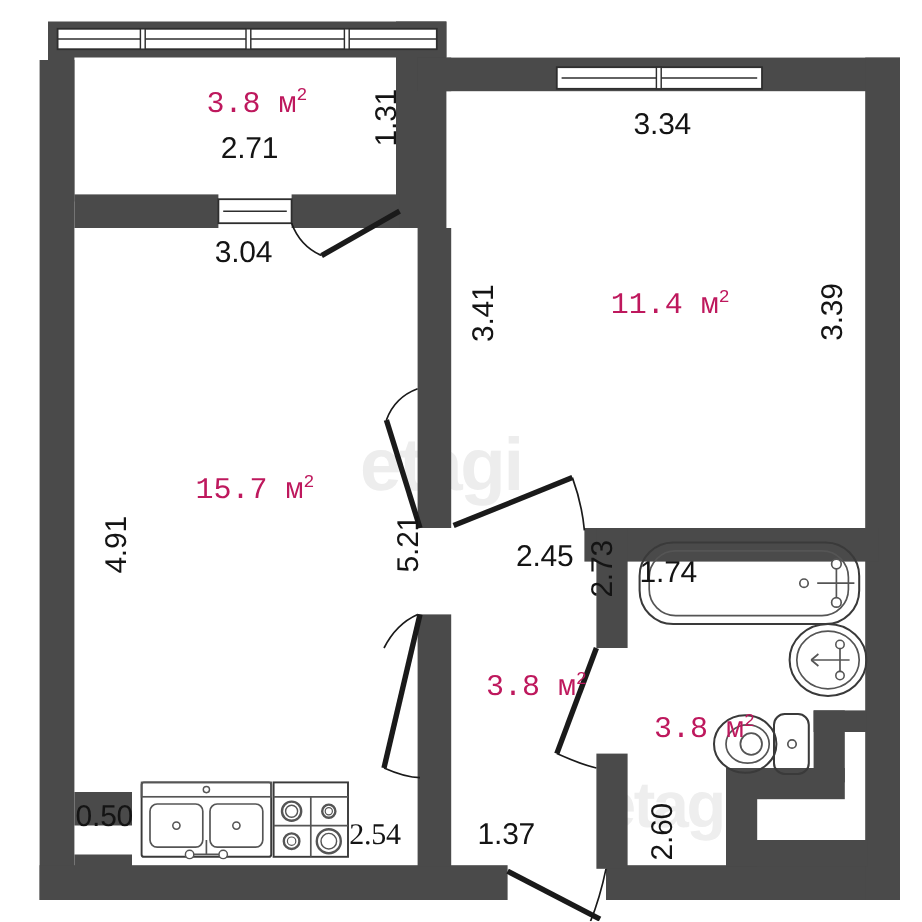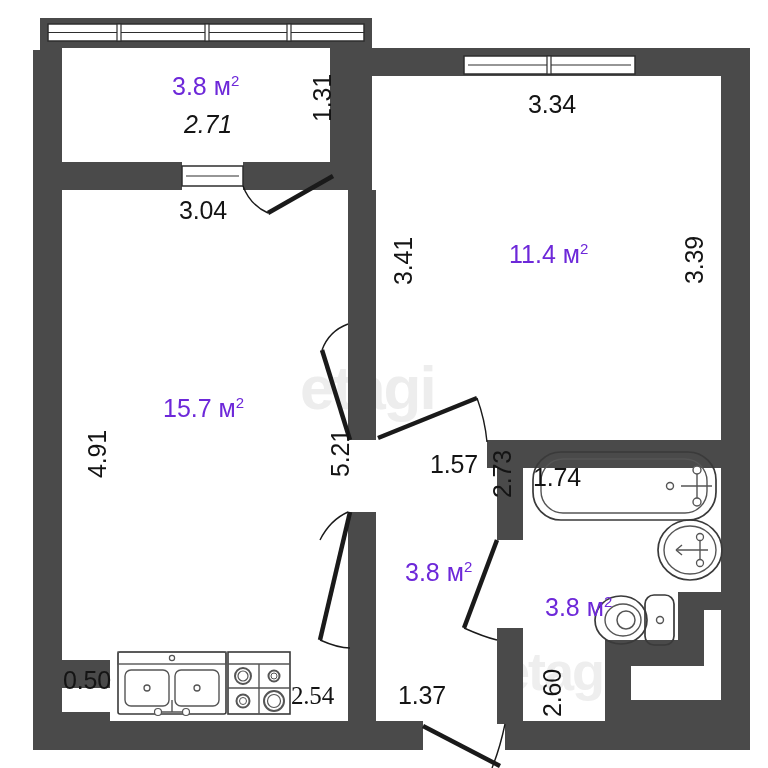--- a/index.html
+++ b/index.html
@@ -68,23 +68,23 @@
     color: #141414;
     white-space: nowrap;
     letter-spacing: -0.2px;
   }
   .dim-label.vert {
     transform: rotate(-90deg);
     transform-origin: left top;
   }
   .area-label {
     position: absolute;
-    font-family: Liberation Sans, sans-serif;
+    font-family: Liberation Mono, monospace;
     font-size: 25px;
-    color: #6d28d9;
+    color: #be185d;
     white-space: nowrap;
   }
   .area-label sup {
     font-size: 15px;
     vertical-align: super;
     line-height: 0;
   }
   .watermark {
     position: absolute;
     font-family: "Liberation Sans", sans-serif;
@@ -268,40 +268,40 @@
         <circle cx="660" cy="620" r="3.5" fill="none" stroke="#555" stroke-width="1.4"></circle>
       </g>
 
     </g>
 
   </svg>
 
   <div class="area-label" style="left:172px; top:72px;">
     <span>3.8 м</span><sup>2</sup>
   </div>
-  <div class="dim-label" style="left:184px; top:110px;font-style:italic;">2.71</div>
+  <div class="dim-label" style="left:184px; top:110px;">2.71</div>
   <div class="dim-label vert" style="left:308px; top:122px;">1.31</div>
 
   <div class="dim-label" style="left:179px; top:196px;">3.04</div>
   <div class="area-label" style="left:163px; top:394px;">
     <span>15.7 м</span><sup>2</sup>
   </div>
   <div class="dim-label vert" style="left:83px; top:478px;">4.91</div>
   <div class="dim-label vert" style="left:326px; top:477px;">5.21</div>
   <div class="dim-label" style="left:63px; top:655px;margin-top:11px;">0.50</div>
   <div class="dim-label" style="left:291px; top:682px;font-family:Liberation Serif, serif;">2.54</div>
 
   <div class="dim-label" style="left:528px; top:90px;">3.34</div>
   <div class="area-label" style="left:509px; top:240px;">
     <span>11.4 м</span><sup>2</sup>
   </div>
   <div class="dim-label vert" style="left:389px; top:285px;">3.41</div>
   <div class="dim-label vert" style="left:680px; top:284px;">3.39</div>
 
-  <div class="dim-label" style="left:430px; top:450px;">1.57</div>
+  <div class="dim-label" style="left:430px; top:450px;">2.45</div>
   <div class="dim-label vert" style="left:488px; top:498px;">2.73</div>
   <div class="area-label" style="left:405px; top:558px;">
     <span>3.8 м</span><sup>2</sup>
   </div>
   <div class="dim-label" style="left:398px; top:681px;">1.37</div>
 
   <div class="dim-label" style="left:533px; top:449px;margin-top:14px;">1.74</div>
   <div class="area-label" style="left:545px; top:593px;">
     <span>3.8 м</span><sup>2</sup>
   </div>

